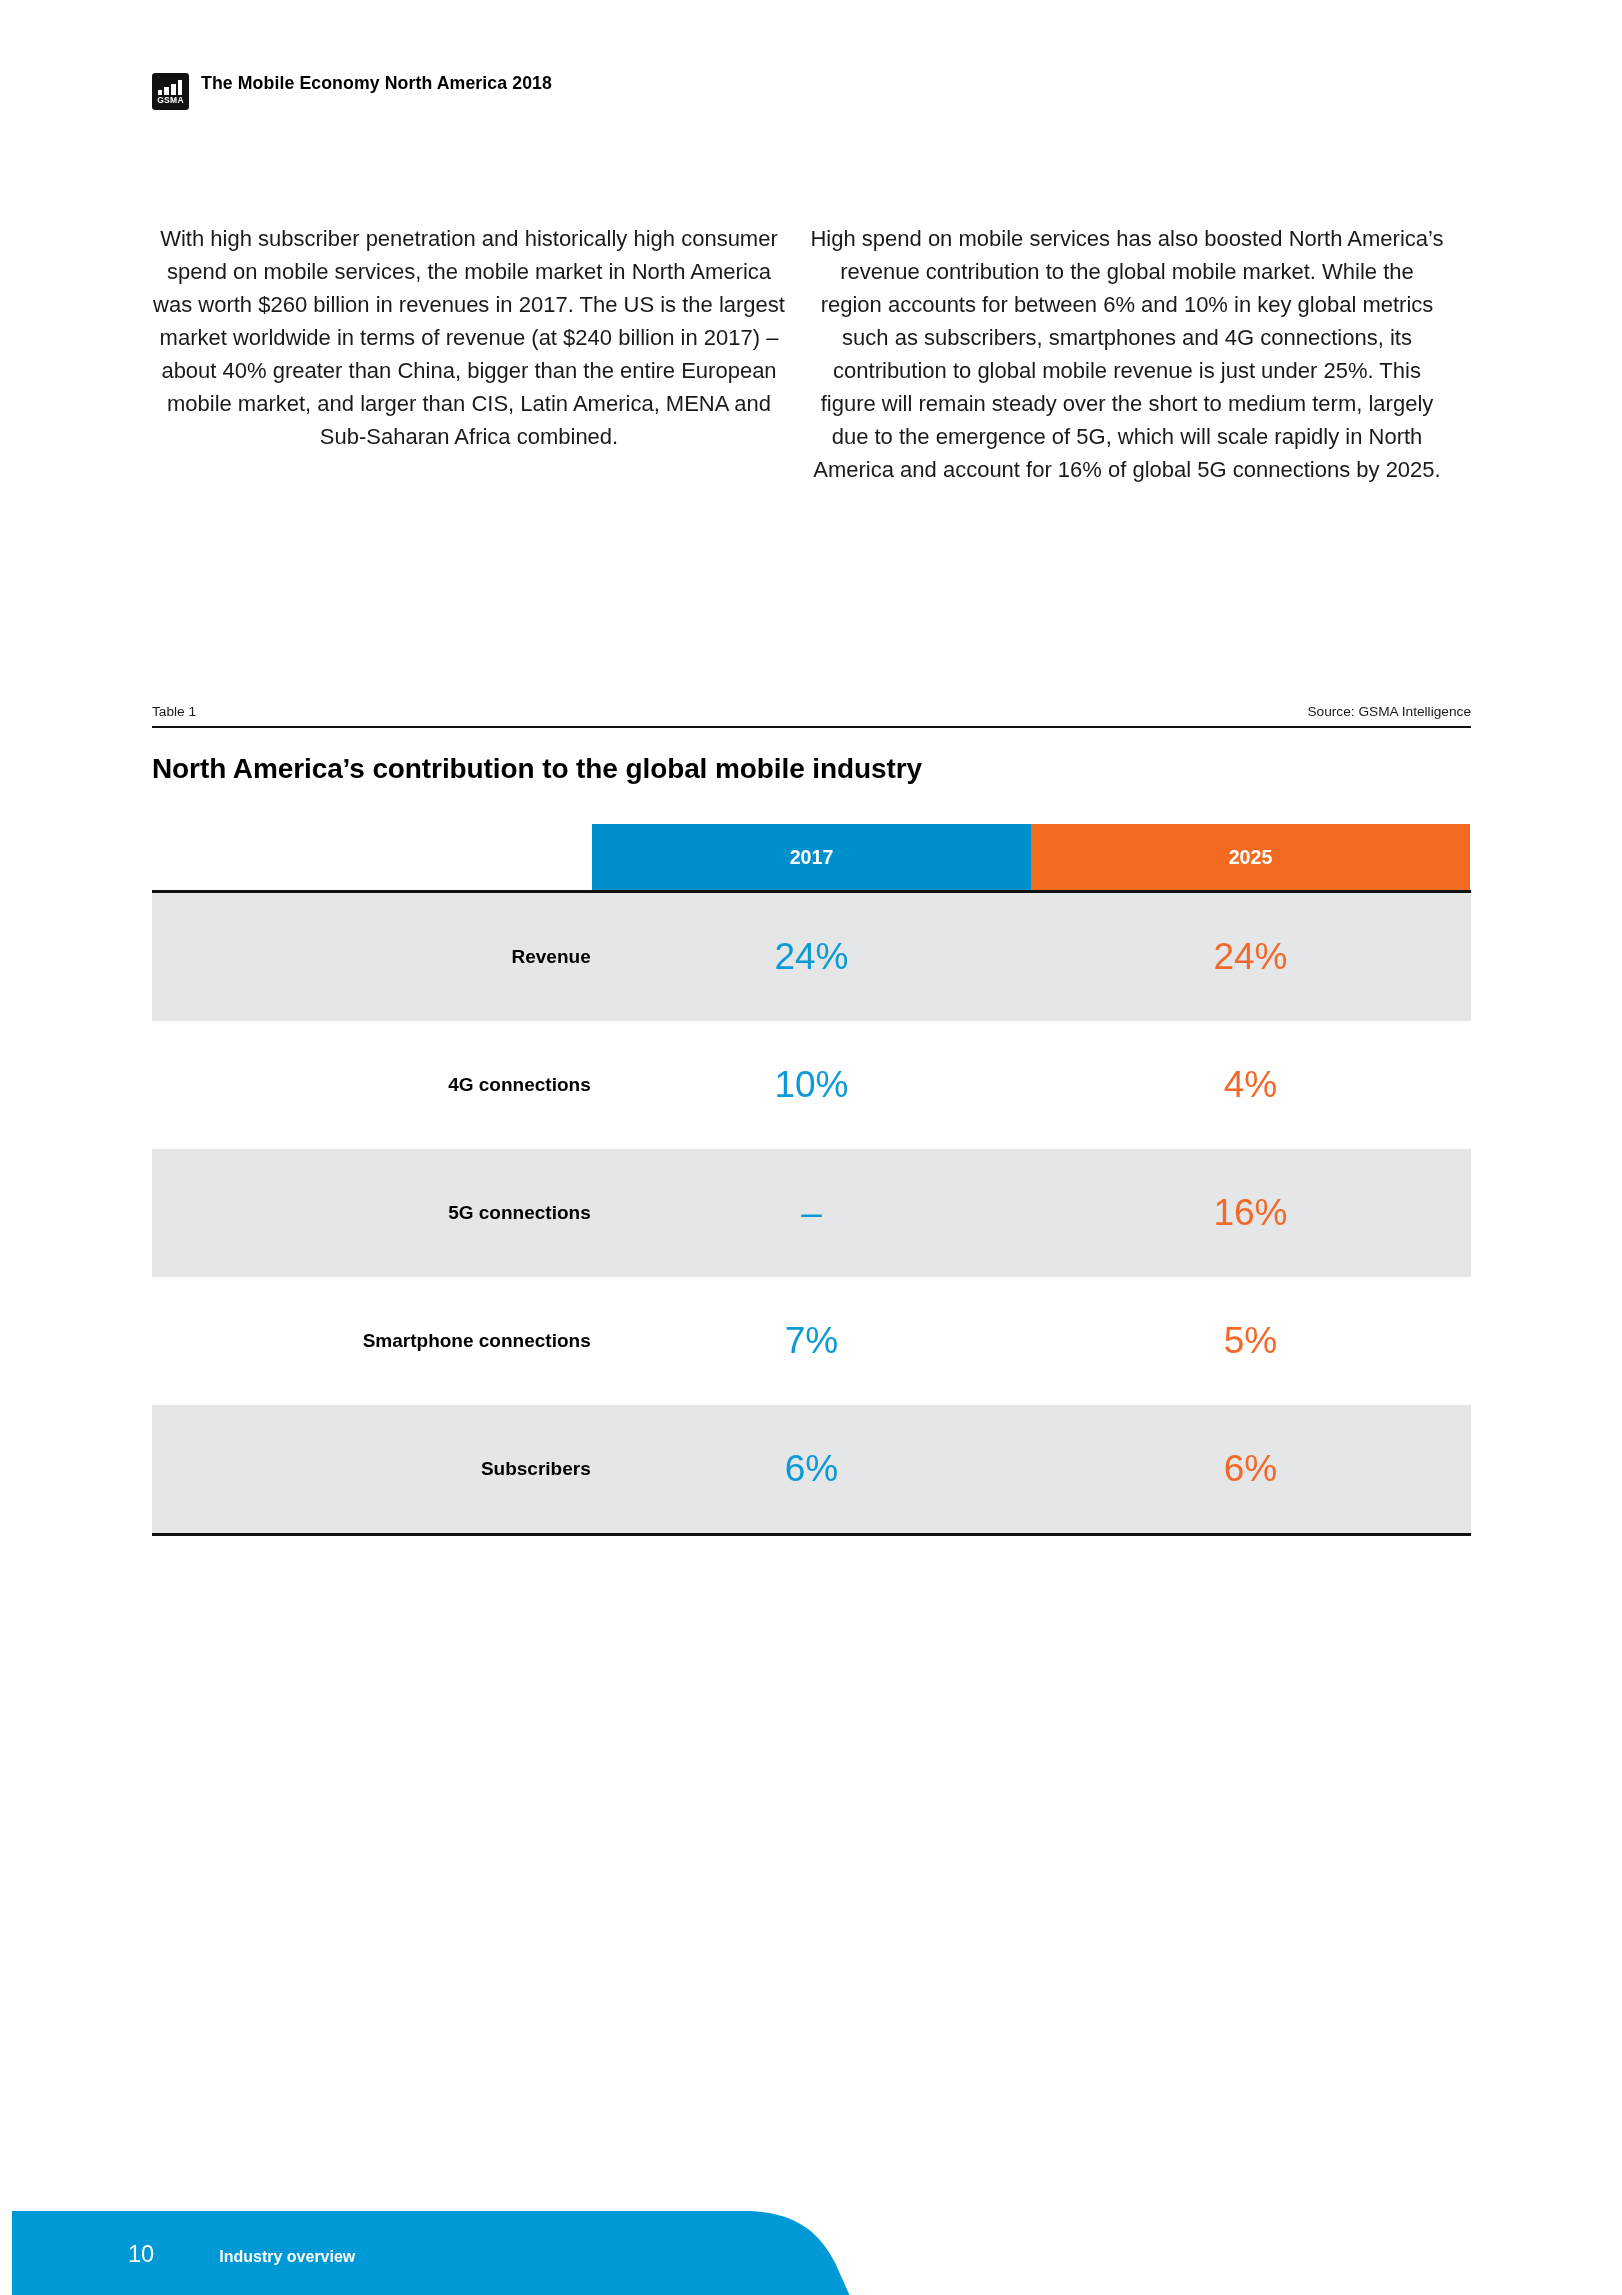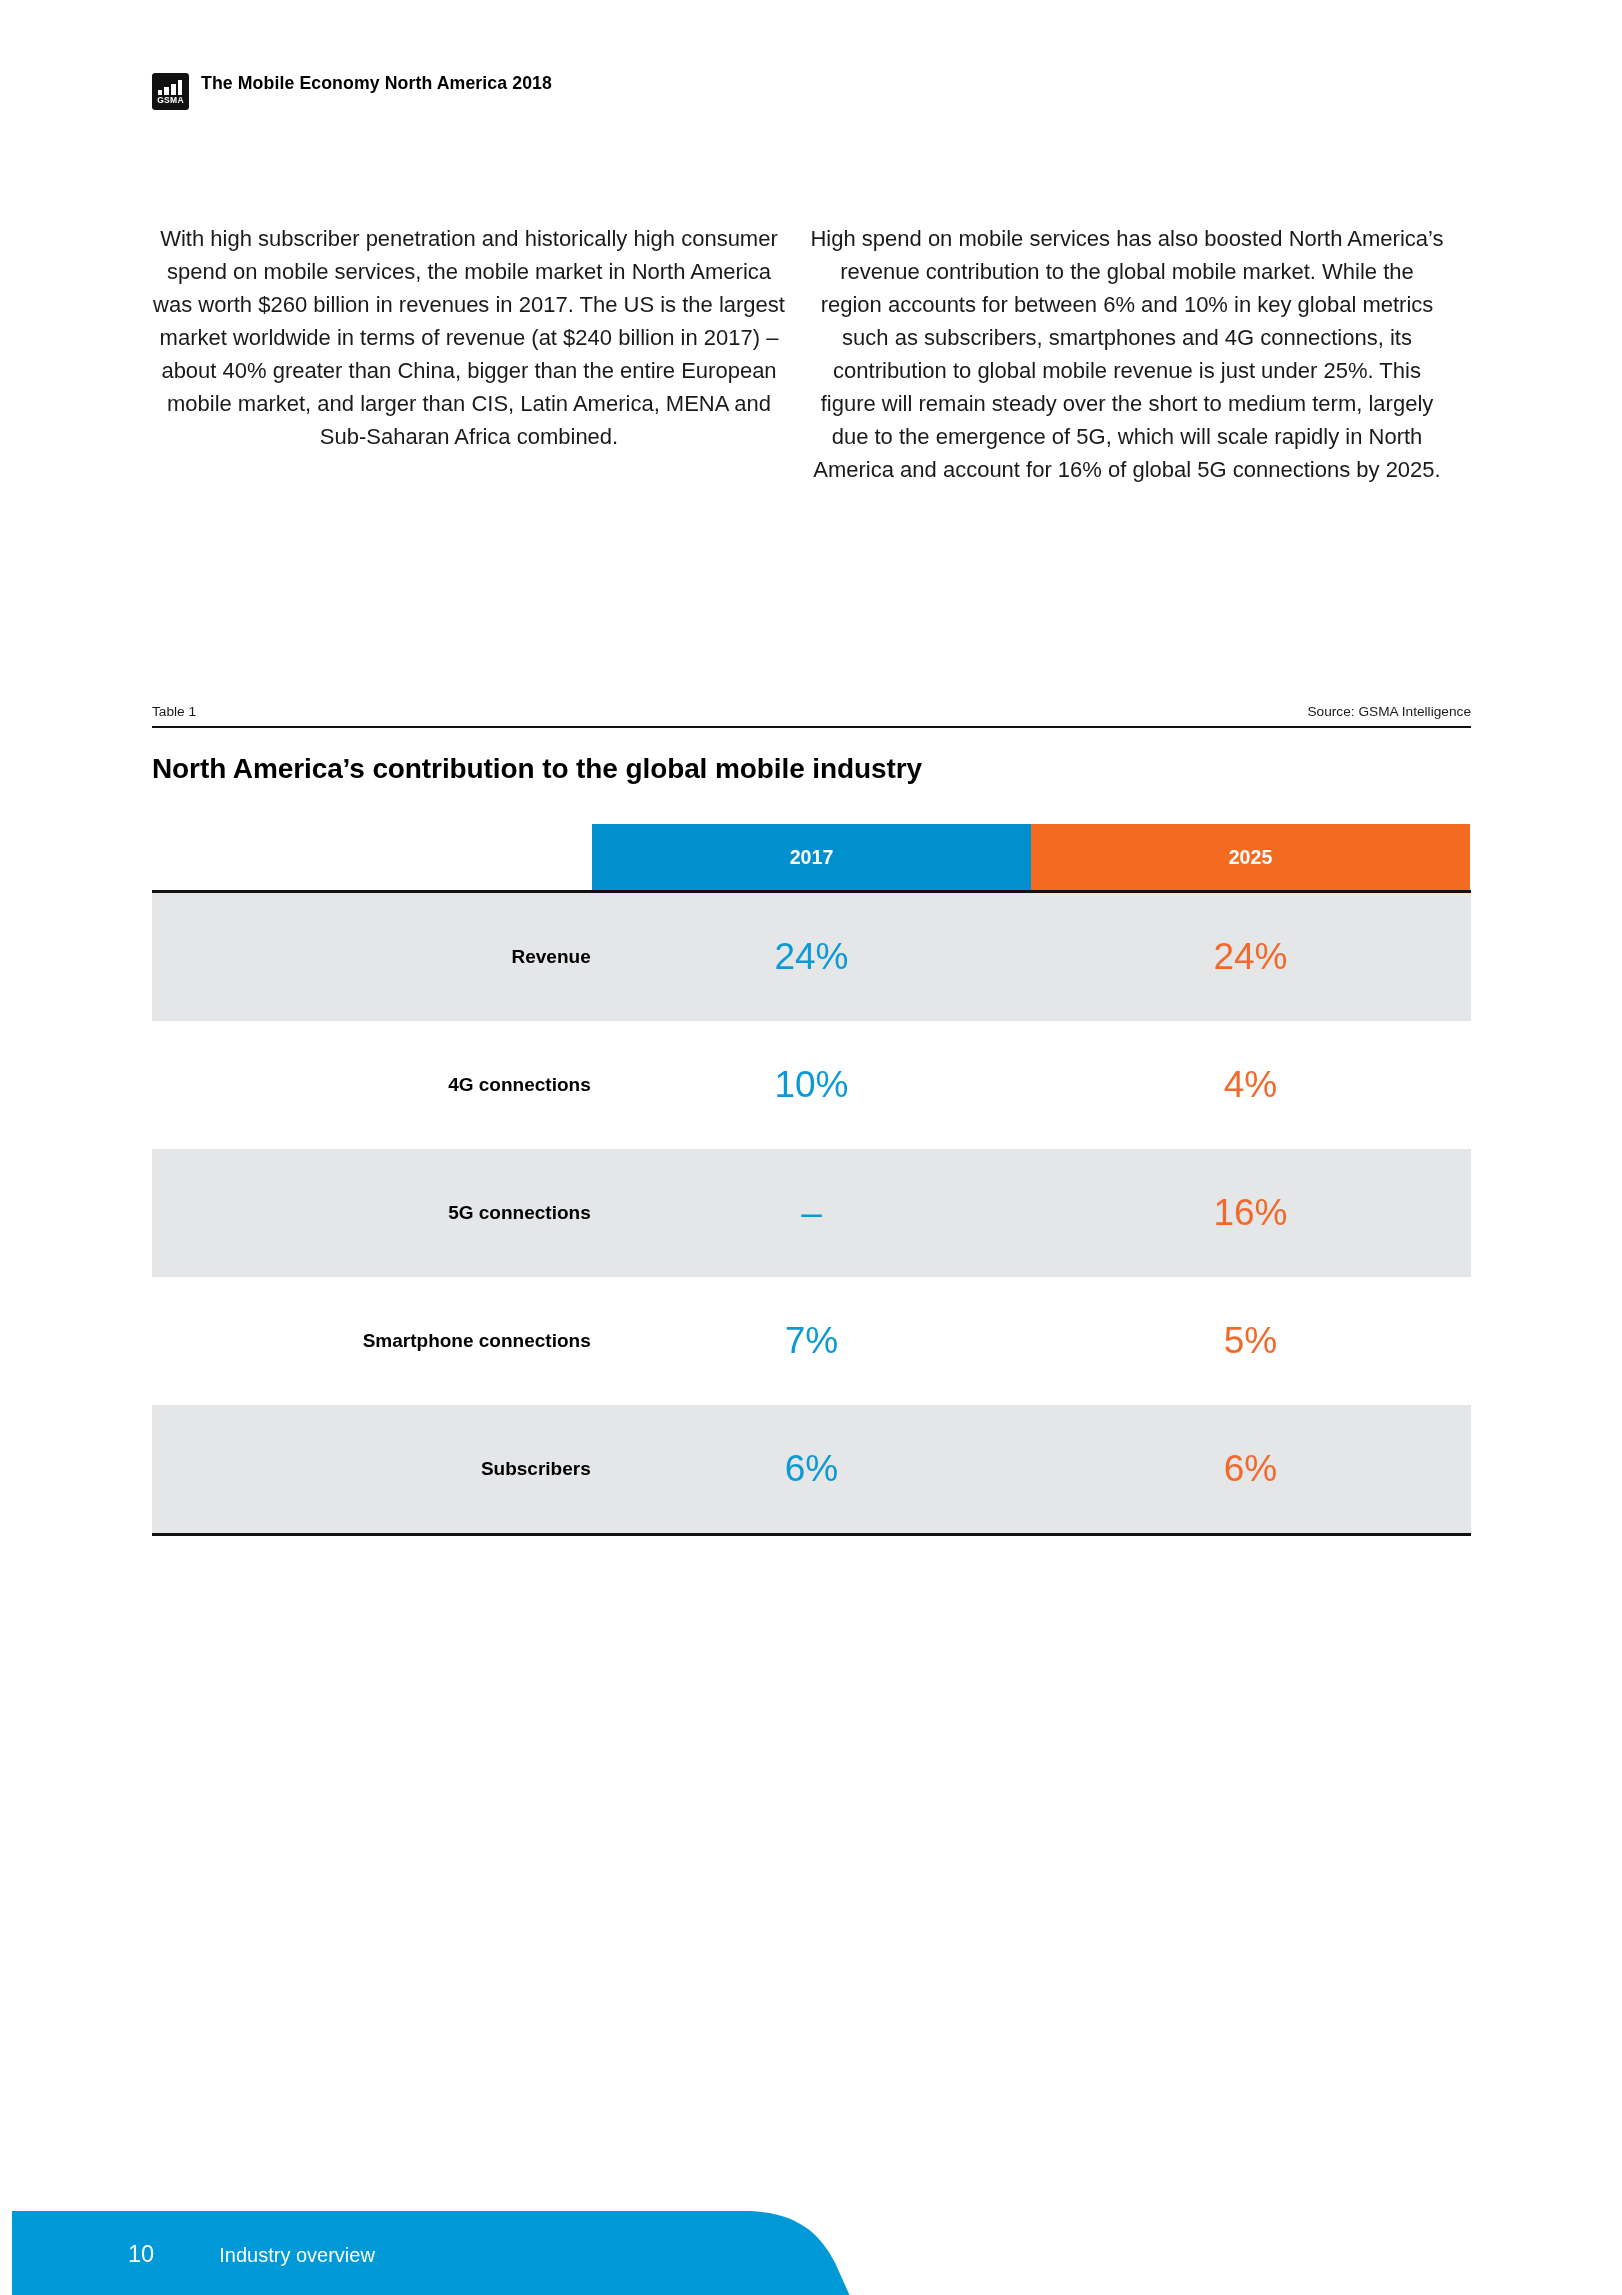--- a/index.html
+++ b/index.html
@@ -200,22 +200,22 @@
     display: flex;
     align-items: baseline;
     gap: 65px;
     color: #ffffff;
   }
   .footer-page-num {
     font-size: 23.6px;
     font-weight: 300;
   }
   .footer-section {
-    font-size: 20px;
-    font-weight: 400;
+    font-size: 16px;
+    font-weight: 700;
   }
 </style>
 </head>
 <body>
 
 <div class="page-header">
   <div class="gsma-logo">
     <div class="bars">
       <i></i>
         <i></i>

